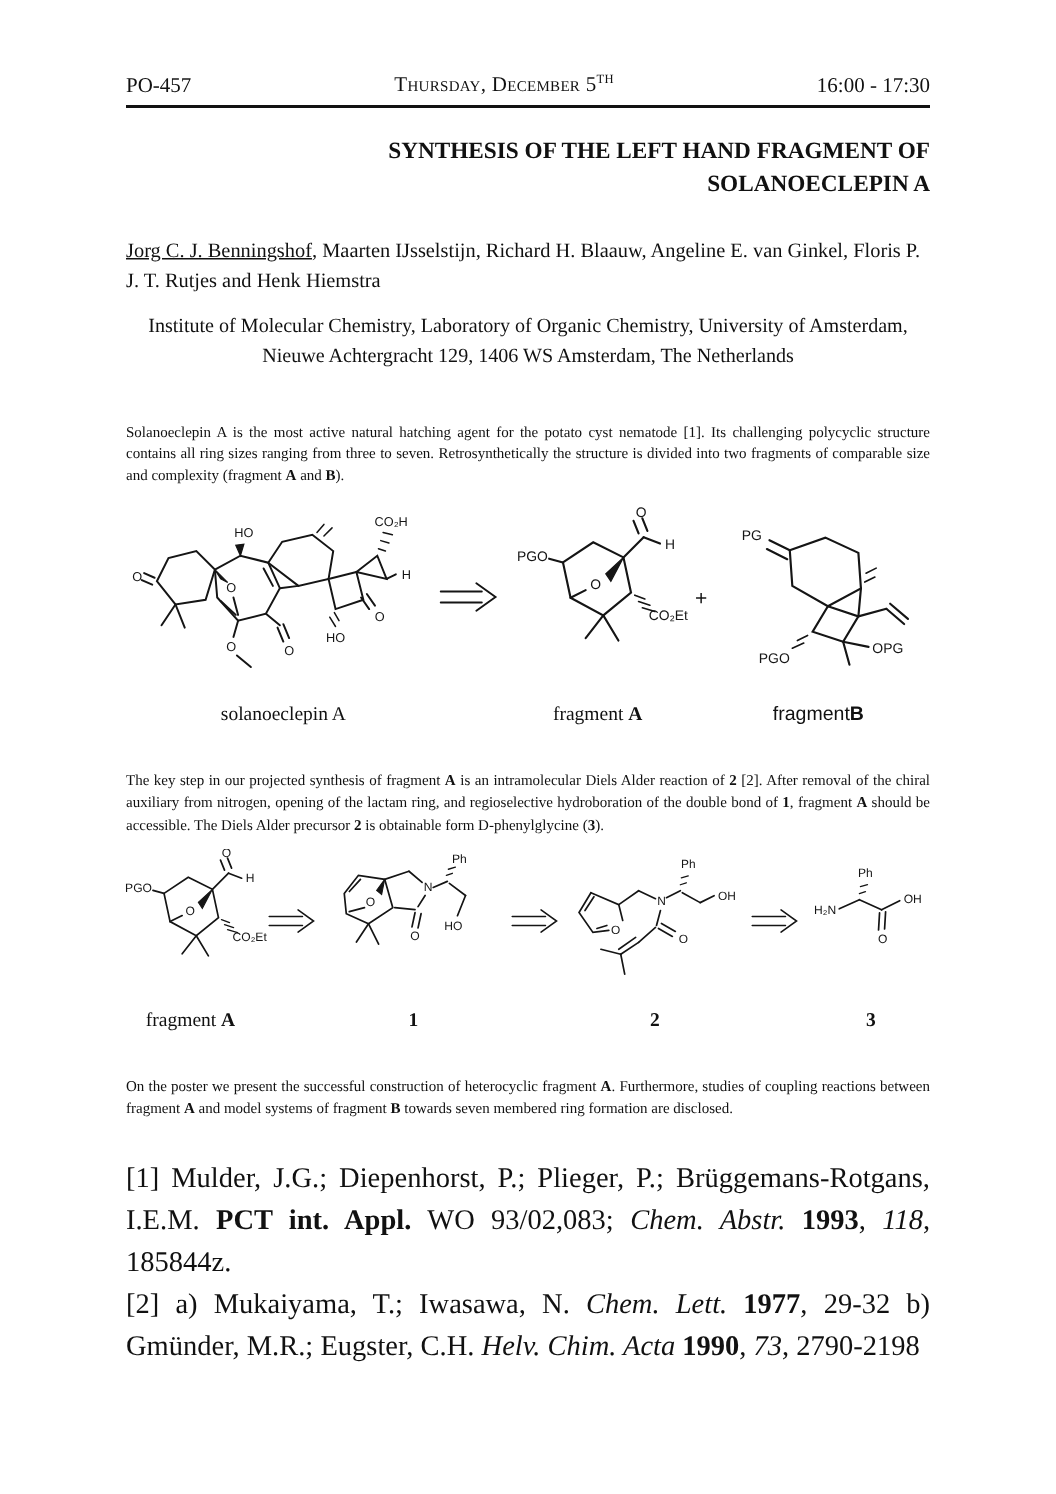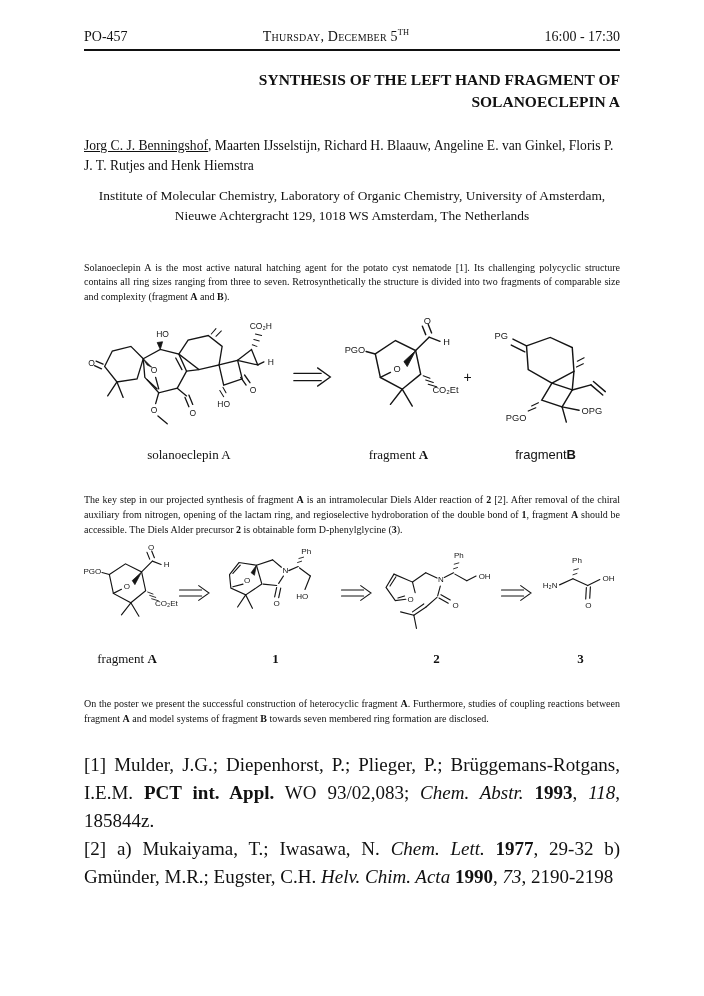--- a/index.html
+++ b/index.html
@@ -2,21 +2,21 @@
 <html><head>
 <meta charset="utf-8">
 <style>
   * { margin:0; padding:0; box-sizing:border-box; }
   html,body { background:#ffffff; }
   body {
     width:704px; height:996px; margin:0 auto; position:relative;
     font-family:"Liberation Serif", serif;
     color:#111; overflow:hidden;
   }
-  .page { padding:28px 84px 0 84px; }
+  .page { padding:48px 84px 0 84px; }
 
   
   .hdr { display:flex; justify-content:space-between; align-items:baseline;
          font-size:14px; padding-bottom:4px; }
   .hdr .center { font-variant:small-caps; letter-spacing:0.2px; }
   .sup { vertical-align:super; font-size:60%; }
   .rule { border-bottom:2.2px solid #111; margin-bottom:18px; }
 
   
   .title { text-align:right; font-weight:bold; font-size:15.5px; line-height:1.45; margin-top:8px; }
@@ -61,21 +61,21 @@
     <span>16:00 - 17:30</span>
   </div>
   <div class="rule"></div>
 
   <div class="title">
     <div>SYNTHESIS OF THE LEFT HAND FRAGMENT OF</div>
     <div>SOLANOECLEPIN A</div>
   </div>
 
   <div class="authors"><span class="u">Jorg C. J. Benningshof</span><span>, Maarten IJsselstijn, Richard H. Blaauw, Angeline E. van Ginkel, Floris P. J. T. Rutjes and Henk Hiemstra</span></div>
-  <div class="affil">Institute of Molecular Chemistry, Laboratory of Organic Chemistry, University of Amsterdam, Nieuwe Achtergracht 129, 1018 WS Amsterdam, The Netherlands</div>
+  <div class="affil">Institute of Molecular Chemistry, Laboratory of Organic Chemistry, University of Amsterdam, Nieuwe Achtergracht 129, 1406 WS Amsterdam, The Netherlands</div>
 
   <div class="para" style="margin-top:34px"><span>Solanoeclepin A is the most active natural hatching agent for the potato cyst nematode [1]. Its challenging polycyclic structure contains all ring sizes ranging from three to seven. Retrosynthetically the structure is divided into two fragments of comparable size and complexity (fragment </span><span class="b">A</span><span> and </span><span class="b">B</span><span>).</span></div>
 
   <div class="figure fig1">
 
     <div class="struct">
       <svg width="205" height="116" viewBox="0 0 265 150">
         <path d="M24,64 L34,44 L58,38 L74,54 L66,80 L40,84 Z"></path>
         <line x1="22" y1="61" x2="13" y2="57"></line>
           <line x1="20" y1="67" x2="11" y2="63"></line>
@@ -293,15 +293,15 @@
         <line x1="80" y1="60" x2="98" y2="51"></line>
         <text x="102" y="53" text-anchor="start" style="font-size:12px">OH</text>
       </svg>
       <div class="caption"><span class="b">3</span></div>
     </div>
   </div>
 
   <div class="para tight"><span>On the poster we present the successful construction of heterocyclic fragment </span><span class="b">A</span><span>. Furthermore, studies of coupling reactions between fragment </span><span class="b">A</span><span> and model systems of fragment </span><span class="b">B</span><span> towards seven membered ring formation are disclosed.</span></div>
 
   <div class="refs"><span>[1] Mulder, J.G.; Diepenhorst, P.; Plieger, P.; Brüggemans-Rotgans, I.E.M. </span><span class="b">PCT int. Appl.</span><span> WO 93/02,083; </span><span class="i">Chem. Abstr.</span><span> </span><span class="b">1993</span><span>, </span><span class="i">118</span><span>, 185844z.</span></div>
-  <div class="refs" style="margin-top:0"><span>[2] a) Mukaiyama, T.; Iwasawa, N. </span><span class="i">Chem. Lett.</span><span> </span><span class="b">1977</span><span>, 29-32 b) Gmünder, M.R.; Eugster, C.H. </span><span class="i">Helv. Chim. Acta</span><span> </span><span class="b">1990</span><span>, </span><span class="i">73</span><span>, 2190-2198</span></div>
+  <div class="refs" style="margin-top:0"><span>[2] a) Mukaiyama, T.; Iwasawa, N. </span><span class="i">Chem. Lett.</span><span> </span><span class="b">1977</span><span>, 29-32 b) Gmünder, M.R.; Eugster, C.H. </span><span class="i">Helv. Chim. Acta</span><span> </span><span class="b">1990</span><span>, </span><span class="i">73</span><span>, 2790-2198</span></div>
 
 </div>
 
 </body></html>

